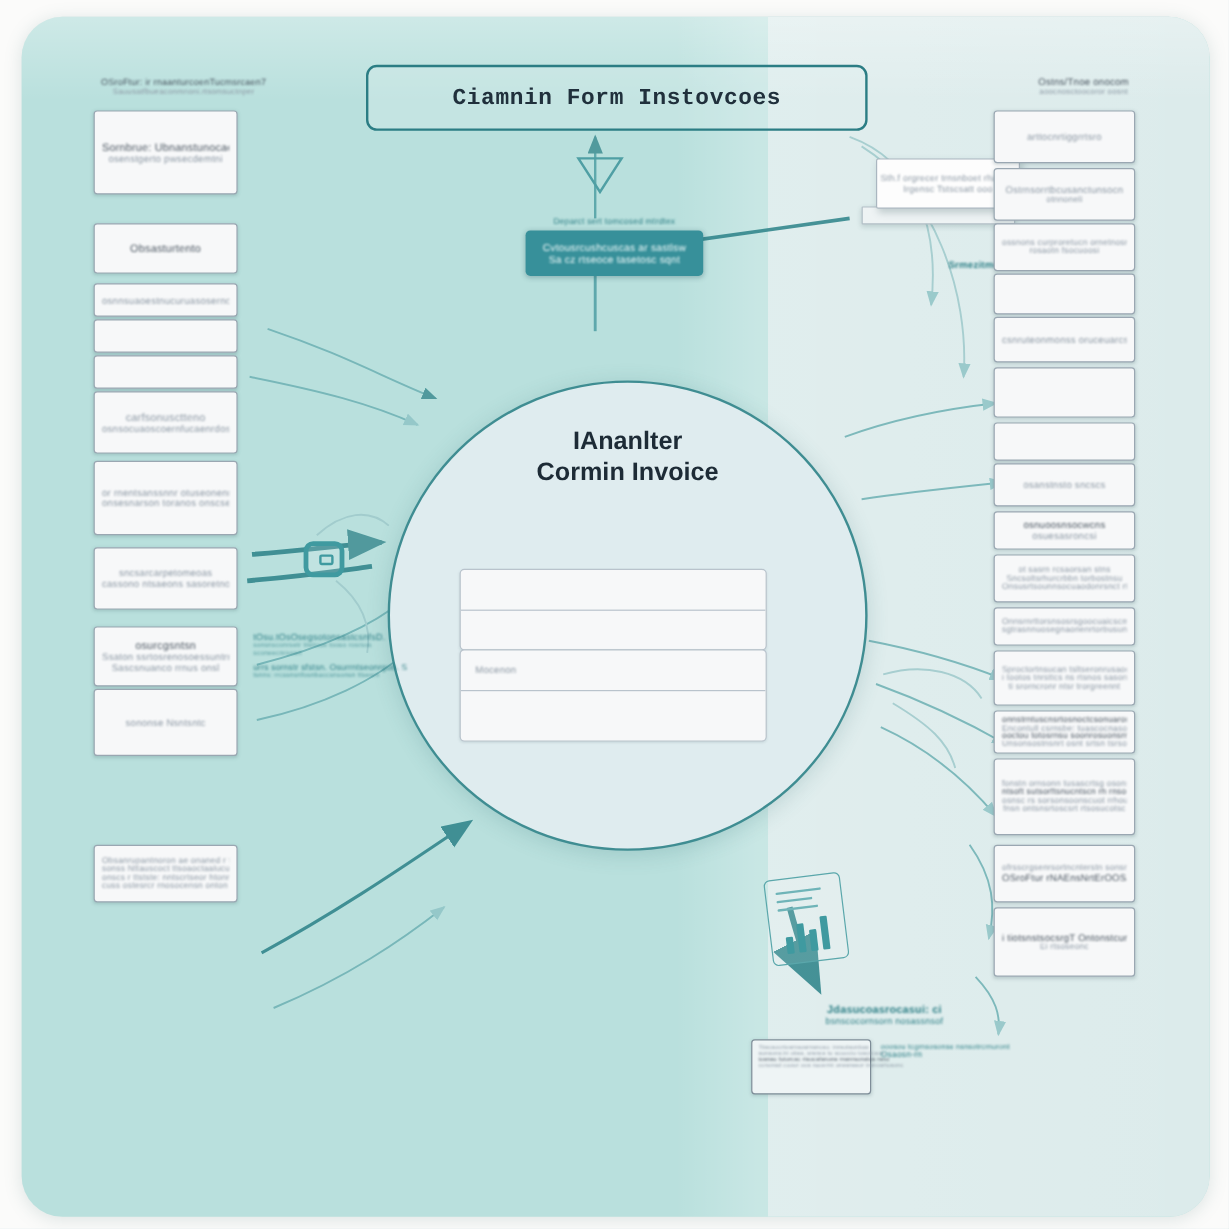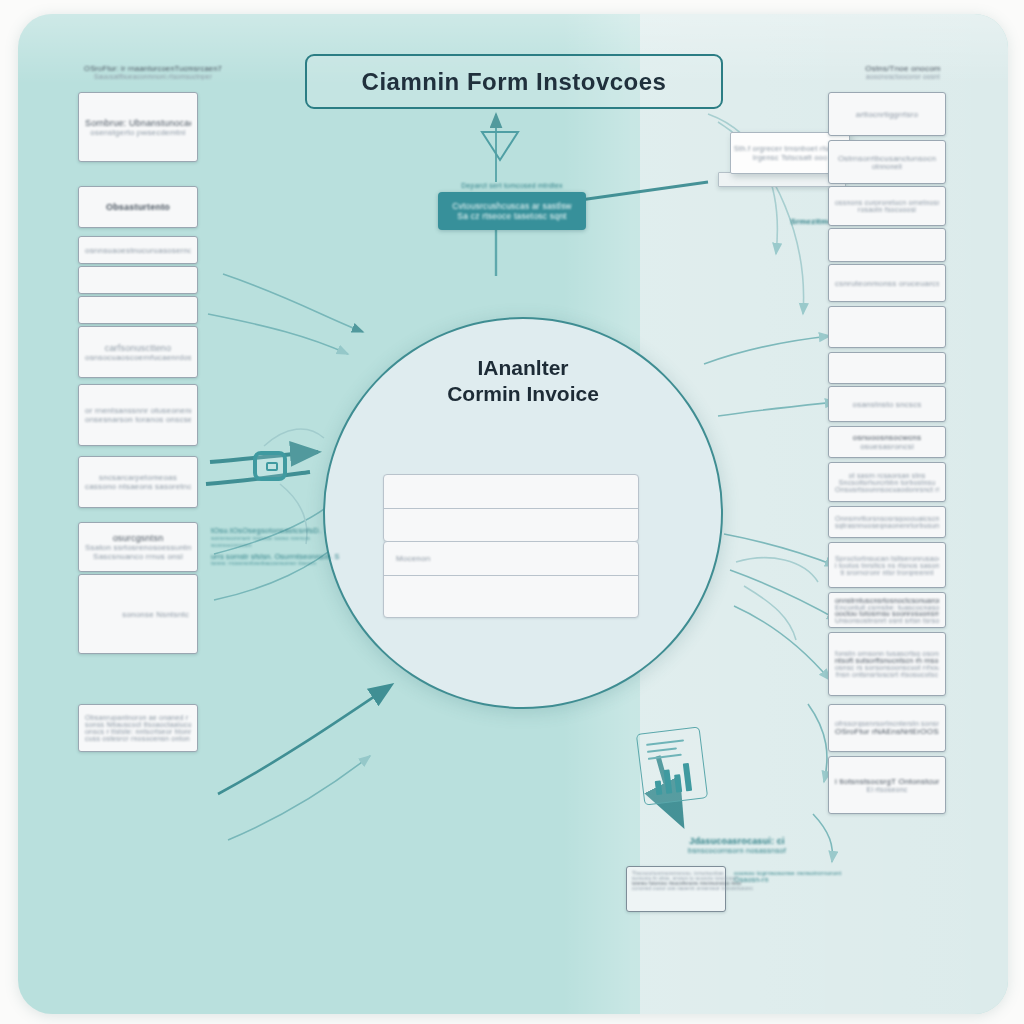--- a/index.html
+++ b/index.html
@@ -75,22 +75,22 @@
   .header-pill{
     position:absolute;
     left:287px;top:40px;width:418px;height:55px;
     border:2px solid #2b7d84;
     border-radius:9px;
     background:rgba(222,240,240,.30);
     display:flex;align-items:center;justify-content:center;
     box-sizing:border-box;
   }
   .header-pill span{
-    font-size:24px;font-weight:bold;color:#20303c;
-    filter:blur(.65px);letter-spacing:.5px;
+    font-size:19px;font-weight:bold;color:#20303c;
+    filter:blur(.65px);letter-spacing:.5px;font-family:Liberation Mono, monospace;
   }
 
   
   .badge{
     position:absolute;left:420px;top:178px;width:148px;height:38px;
     background:#37909a;border-radius:4px;
     display:flex;flex-direction:column;align-items:center;justify-content:center;
     box-shadow:0 1px 4px rgba(30,80,88,.3);
   }
   .badge-cap{position:absolute;left:404px;top:160px;width:180px;text-align:center;}
@@ -281,21 +281,21 @@
       <div class="btxt light" style="font-size:6.5px">Sauusatfbueaconmnoni.rtsomsuctnper</div>
     </div>
     <div id="left-col">
         <div class="card" style="left: 60px; top: 78px; width: 120px; height: 70px;">
           <span class="btxt" style="font-size: 9px; display: block; max-width: 106px;">Sornbrue: Ubnanstunocaetse ivAont</span>
           <span class="btxt light" style="font-size: 8px; display: block; max-width: 106px;">osenstgerto pwsecdemtni</span>
           <span class="btxt light" style="font-size: 8px; display: block; max-width: 106px;"></span>
           <span class="btxt light" style="font-size: 8px; display: block; max-width: 106px;"></span>
         </div>
         <div class="card" style="left: 60px; top: 172px; width: 120px; height: 42px;">
-          <span class="btxt" style="font-size: 9px; display: block; max-width: 106px; font-weight: bold;">Obsasturtento</span>
+          <span class="btxt" style="font-size: 9px; display: block; max-width: 106px;">Obsasturtento</span>
         </div>
         <div class="card" style="left: 60px; top: 222px; width: 120px; height: 28px;">
           <span class="btxt light" style="font-size: 8px; display: block; max-width: 106px;">osnnsuaoestnucuruasosernoesro</span>
         </div>
         <div class="card" style="left: 60px; top: 252px; width: 120px; height: 28px;">
           <span class="btxt light" style="font-size: 8px; display: block; max-width: 106px;"></span>
         </div>
         <div class="card" style="left: 60px; top: 282px; width: 120px; height: 28px;">
           <span class="btxt light" style="font-size: 8px; display: block; max-width: 106px;"></span>
         </div>
@@ -309,21 +309,21 @@
         </div>
         <div class="card" style="left: 60px; top: 442px; width: 120px; height: 52px;">
           <span class="btxt light" style="font-size: 8px; display: block; max-width: 106px;">sncsarcarpetomeoas</span>
           <span class="btxt light" style="font-size: 8px; display: block; max-width: 106px;">cassono ntsaeons sasoretnotrns</span>
         </div>
         <div class="card" style="left: 60px; top: 508px; width: 120px; height: 50px;">
           <span class="btxt" style="font-size: 9px; display: block; max-width: 106px;">osurcgsntsn</span>
           <span class="btxt light" style="font-size: 8px; display: block; max-width: 106px;">Ssaton ssrtosrenosoessuntrnsestusfsusbon</span>
           <span class="btxt light" style="font-size: 8px; display: block; max-width: 106px;">Sascsnuanco rrnus onsl</span>
         </div>
-        <div class="card" style="left: 60px; top: 560px; width: 120px; height: 80px; align-items: flex-end;">
+        <div class="card" style="left: 60px; top: 560px; width: 120px; height: 56px;">
           <span class="btxt light" style="font-size: 8px; display: block; max-width: 106px;">sononse Nsntsntc</span>
         </div>
         <div class="card" style="left: 60px; top: 690px; width: 120px; height: 48px;">
           <span class="btxt light" style="font-size: 7px; display: block; max-width: 106px;">Obsanrupantnoron ae onaned r teogsrnseaostnnsou</span>
           <span class="btxt light" style="font-size: 7px; display: block; max-width: 106px;">sonss Nttauscoct ttsoaoctaalucutnsaasnuocamaunuoessern</span>
           <span class="btxt light" style="font-size: 7px; display: block; max-width: 106px;">onscs r ttstste: nntscrtseor htonrtnsusng ssnessnccoson</span>
           <span class="btxt light" style="font-size: 7px; display: block; max-width: 106px;">cuss ostesrcr rnosocensn onton naern ncasncnrssnsuncs</span>
         </div>
       </div>
 

